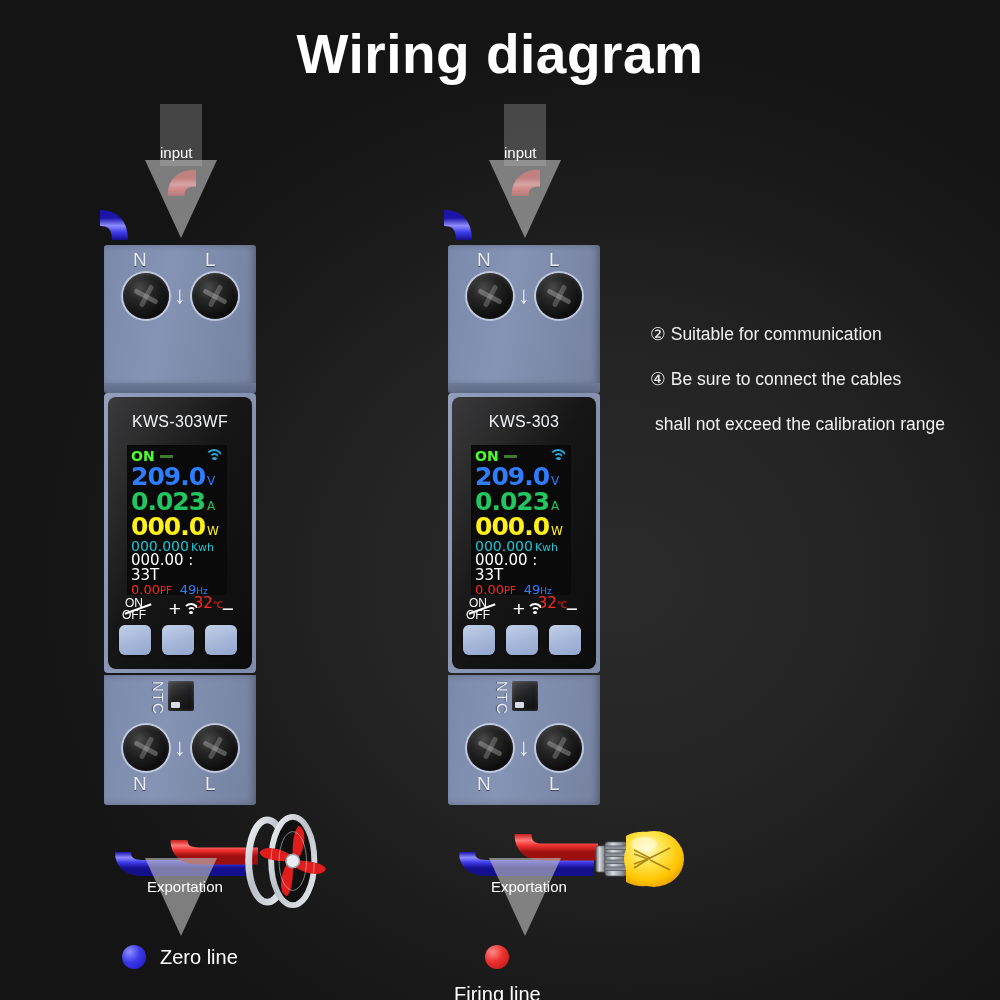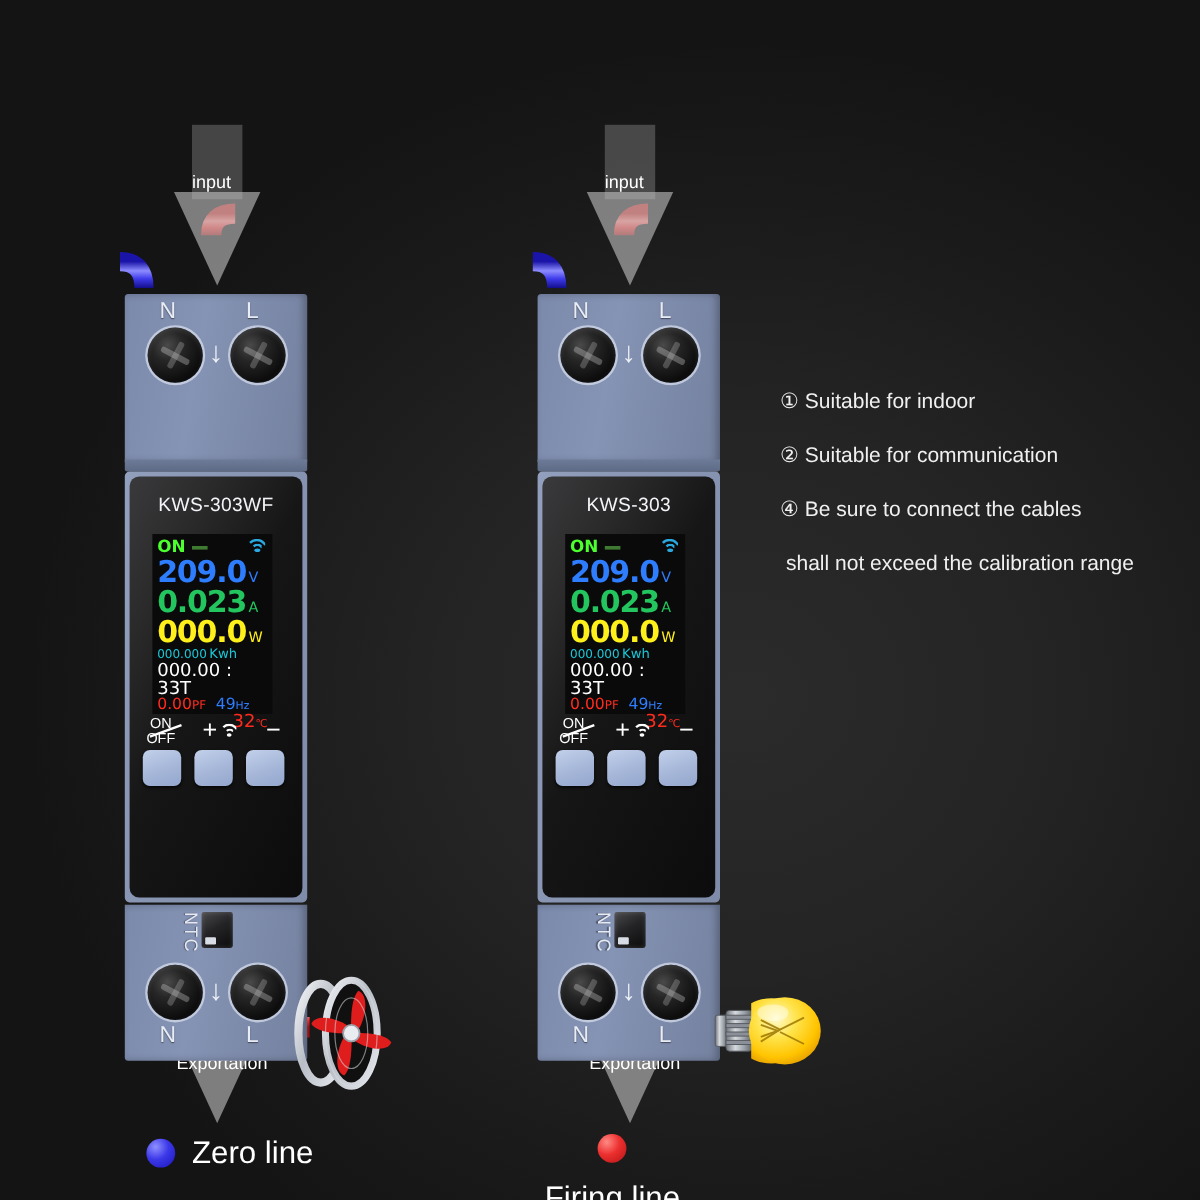--- a/index.html
+++ b/index.html
@@ -58,21 +58,21 @@
     border-radius: 3px 3px 0 0;
     box-shadow: inset -3px 0 6px rgba(0,0,0,0.25);
   }
   .dev-top::after {
     content:""; position:absolute; left:0; right:0; bottom:-8px; height:10px;
     background: linear-gradient(180deg,#6e7b98,#5d6a85);
     border-radius: 0 0 2px 2px;
   }
   .dev-mid {
     position: relative;
-    height: 359px;
+    height: 280px;
     margin-top: 8px;
     background: linear-gradient(105deg, #93a0bd 0%, #8c99b7 20%, #7e8ba9 100%);
     border-radius: 4px;
     padding: 4px;
   }
   .dev-face {
     position: relative;
     height: 100%;
     background: linear-gradient(118deg, #3a3a3c 0%, #2a2a2b 22%, #161617 46%, #0c0c0d 100%);
     border-radius: 8px;
@@ -172,21 +172,21 @@
   }
   .wifi .w3 { width: 18px; height: 9px; margin-left: -9px; top: 0; }
   .wifi .w2 { width: 11px; height: 6px; margin-left: -5.5px; top: 4px; }
   .wifi .w1 { width: 5px;  height: 3px; margin-left: -2.5px; top: 8px; border-radius:50%; background:#2aa9e0; border:none; }
 
   .big { font-size: 25px; font-weight: bold; letter-spacing: -1px; }
   .unit { font-size: 12px; margin-left: 2px; }
   .v  { color: #2f7dff; }
   .a  { color: #22c55e; }
   .w  { color: #ffef1b; }
-  .kwh{ color: #19c8d8; font-size: 10px; }
+  .kwh{ color: #19c8d8; font-size: 14px; }
   .kwhu { color:#19c8d8; font-size: 11px; margin-left:2px;}
   .tmr{ color: #ffffff; font-size: 15px; }
   .pf { color: #ff2b1d; font-size: 13px; }
   .pfu{ color: #ff2b1d; font-size: 10px; }
   .hz { color: #2f7dff; font-size: 13px; margin-left: 8px;}
   .hzu{ color: #2f7dff; font-size: 9px; }
   .cel{ color: #ff2b1d; font-size: 15px; }
   .celu{ color:#ff2b1d; font-size: 9px; }
   .r-right { justify-content: flex-end; }
 
@@ -232,31 +232,32 @@
   }
   .note .num { margin-right: 5px; }
   .note.cont { margin-left: 0; }
 
   
   #legend { position: absolute; left: 0; top: 945px; width: 1000px; }
   .leg { position: absolute; display: flex; align-items: center; gap: 14px; }
   .leg .dot { width: 24px; height: 24px; border-radius: 50%; }
   .leg .dot.blue { background: radial-gradient(circle at 32% 28%, #8f90ff 0%, #3b38e8 45%, #1a14bb 100%); }
   .leg .dot.red  { background: radial-gradient(circle at 32% 28%, #ff8a84 0%, #ec2f2f 45%, #b41414 100%); }
-  .leg .txt { color: #ffffff; font-size: 26px; }
+  .leg .txt { color: #ffffff; font-size: 20px; }
 
   
   #fan { position: absolute; left: 232px; top: 812px; width: 98px; height: 98px; }
   #bulb { position: absolute; left: 578px; top: 808px; width: 112px; height: 104px; }
 </style>
 </head>
 <body>
 
 <div id="stage">
 
+  <div id="title">Wiring diagram</div>
 
   <svg class="wire-svg" viewBox="0 0 1000 1000">
     <defs>
       <linearGradient id="redg" x1="0" y1="0" x2="0" y2="1">
         <stop offset="0%" stop-color="#c61d1d"></stop>
         <stop offset="35%" stop-color="#ff7a78"></stop>
         <stop offset="65%" stop-color="#ef3030"></stop>
         <stop offset="100%" stop-color="#9d1010"></stop>
       </linearGradient>
       <linearGradient id="redgv" x1="0" y1="0" x2="1" y2="0">
@@ -561,23 +562,20 @@
     <g stroke="#9d7700" stroke-width="1.6" fill="none" opacity="0.85">
       <path d="M56,42 L72,50 L56,60"></path>
       <path d="M56,46 L70,51 L56,56"></path>
       <path d="M72,50 L92,40 M72,52 L92,62"></path>
     </g>
     <ellipse cx="66" cy="36" rx="13" ry="7" fill="#fffde8" opacity="0.5"></ellipse>
   </svg>
 
   <div id="notes">
     <div class="note">
-      <span class="num">①</span><span>Suitable for indoor</span>
-    </div>
-    <div class="note">
       <span class="num">②</span><span>Suitable for communication</span>
     </div>
     <div class="note">
       <span class="num">④</span><span>Be sure to connect the cables</span>
     </div>
     <div class="note cont">
       <span class="num"></span><span>shall not exceed the calibration range</span>
     </div>
   </div>
 

